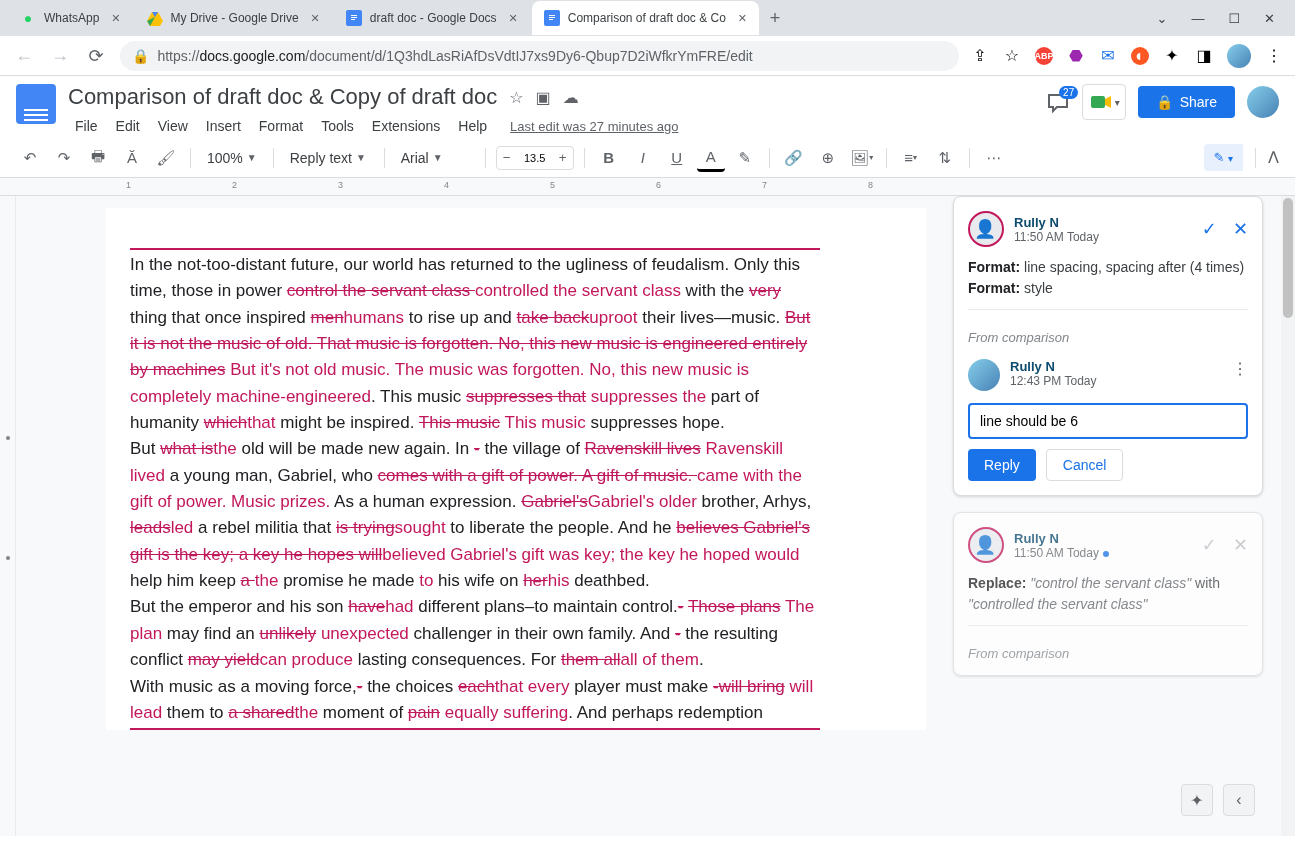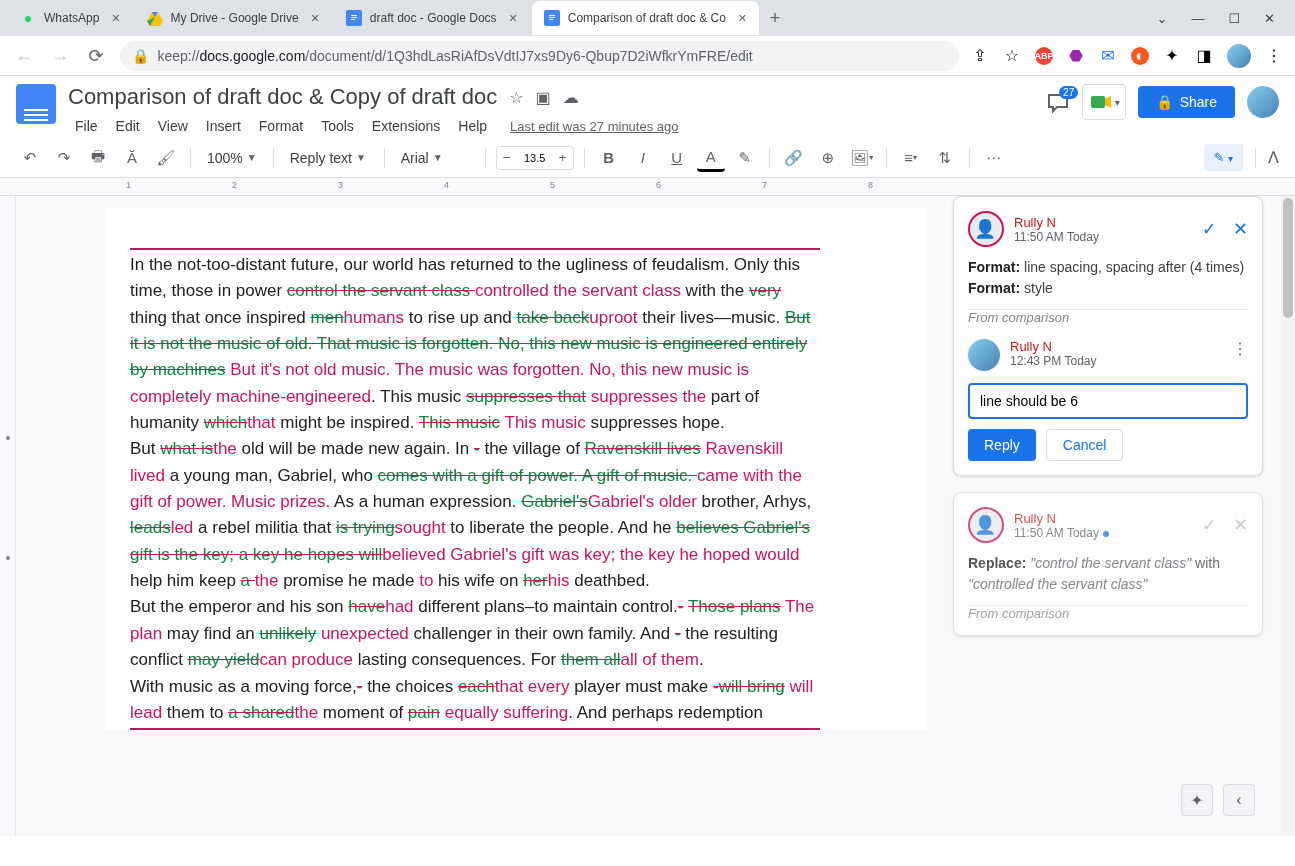--- a/index.html
+++ b/index.html
@@ -62,35 +62,35 @@
 .ruler-canvas { position: absolute; left: 20px; right: 0; top: 0; bottom: 0; }
 
 
 .doc-container { display: flex; height: 640px; position: relative; }
 .left-gutter { width: 16px; background: #f8f9fa; border-right: 1px solid #e8eaed; position: relative; }
 .outline-dot { position: absolute; left: 6px; width: 4px; height: 4px; background: #80868b; border-radius: 50%; }
 .doc-scroll { flex: 1; background: #f8f9fa; overflow: hidden; position: relative; }
 .page { background: #fff; margin: 12px 0 0 90px; width: 820px; padding: 40px 0 0 24px; position: relative; }
 .doc-text { font-size: 17px; line-height: 1.55; color: #202124; border-top: 2px solid #c2185b; border-bottom: 2px solid #c2185b; padding: 2px 0; width: 690px; }
 .ins { color: #c2185b; }
-.del { color: #15803d; text-decoration: line-through; text-decoration-color: #c2185b; }
+.del { color: #be185d; text-decoration: line-through; text-decoration-color: #c2185b; }
 
 
 .comments-panel { position: absolute; right: 32px; top: 0; width: 310px; }
 .comment-card { background: #fff; border: 1px solid #dadce0; border-radius: 8px; box-shadow: 0 1px 3px rgba(0,0,0,0.15); margin-bottom: 16px; padding: 14px; }
 .card-head { display: flex; gap: 10px; align-items: center; }
 .avatar { width: 36px; height: 36px; border-radius: 50%; background: #e8eaed; display: flex; align-items: center; justify-content: center; font-size: 18px; color: #5f6368; border: 2px solid #c2185b; }
 .avatar.plain { border: none; background: linear-gradient(135deg,#87ceeb,#4682b4); }
-.card-user { font-weight: 400; color: #b91c1c; }
+.card-user { font-weight: 700; color: #0c4a6e; }
 .card-time { font-size: 12px; color: #5f6368; }
 .card-actions { margin-left: auto; display: flex; gap: 16px; color: #1a73e8; font-size: 18px; }
 .card-actions .xmark { color: #1a73e8; }
 .card-body { margin-top: 10px; font-size: 14px; color: #3c4043; line-height: 1.5; }
 .card-body b { color: #202124; font-weight: bold; }
-.from-cmp { color: #80868b; font-style: italic; font-size: 13px; margin-top: 10px; padding-top: 0; border-top: 1px solid #e8eaed; }
+.from-cmp { color: #80868b; font-style: italic; font-size: 13px; margin-top: 10px; padding-top: 20px; border-top: 1px solid #e8eaed; }
 .reply-row { display: flex; gap: 10px; margin-top: 14px; }
 .kebab { margin-left: auto; color: #5f6368; font-size: 16px; }
 .reply-input { width: 100%; border: 2px solid #1a73e8; border-radius: 4px; padding: 8px 10px; font-size: 14px; margin-top: 12px; }
 .reply-btns { display: flex; gap: 10px; margin-top: 10px; }
 .btn-reply { background: #1a73e8; color: #fff; border: none; padding: 7px 16px; border-radius: 4px; font-size: 14px; font-weight: 500; }
 .btn-cancel { background: #fff; color: #1a73e8; border: 1px solid #dadce0; padding: 7px 16px; border-radius: 4px; font-size: 14px; }
 .card2 { opacity: 0.75; }
 .card2 .card-actions { color: #bdc1c6; }
 .blue-dot { width: 6px; height: 6px; background: #1a73e8; border-radius: 50%; display: inline-block; margin-left: 4px; }
 .replace-text { font-style: italic; color: #5f6368; }
@@ -155,21 +155,21 @@
       <span>☐</span>
       <span>✕</span>
     </div>
   </div>
   <div class="addr-bar">
     <span class="nav-btn disabled">←</span>
     <span class="nav-btn disabled">→</span>
     <span class="nav-btn">⟳</span>
     <div class="url-field">
       <span>🔒</span>
-      <span><span class="url-prefix">keep://</span><span class="url-path">docs.google.com</span><span class="url-prefix">/document/d/1Q3hdLasRiAfDsVdtIJ7xs9Dy6-Qbup7D2iWfkrYmFRE/edit</span></span>
+      <span><span class="url-prefix">https://</span><span class="url-path">docs.google.com</span><span class="url-prefix">/document/d/1Q3hdLasRiAfDsVdtIJ7xs9Dy6-Qbup7D2iWfkrYmFRE/edit</span></span>
     </div>
     <div class="ext-icons">
       <span class="ext-icon">⇪</span>
       <span class="ext-icon">☆</span>
       <span class="ext-icon" style="background:#f44336;color:#fff;border-radius:50%;font-size:9px;font-weight:bold">ABP</span>
       <span class="ext-icon" style="color:#9c27b0">⬣</span>
       <span class="ext-icon" style="color:#1a73e8">✉</span>
       <span class="ext-icon" style="background:#ff5722;color:#fff;border-radius:50%">◐</span>
       <span class="ext-icon">✦</span>
       <span class="ext-icon">◨</span>

